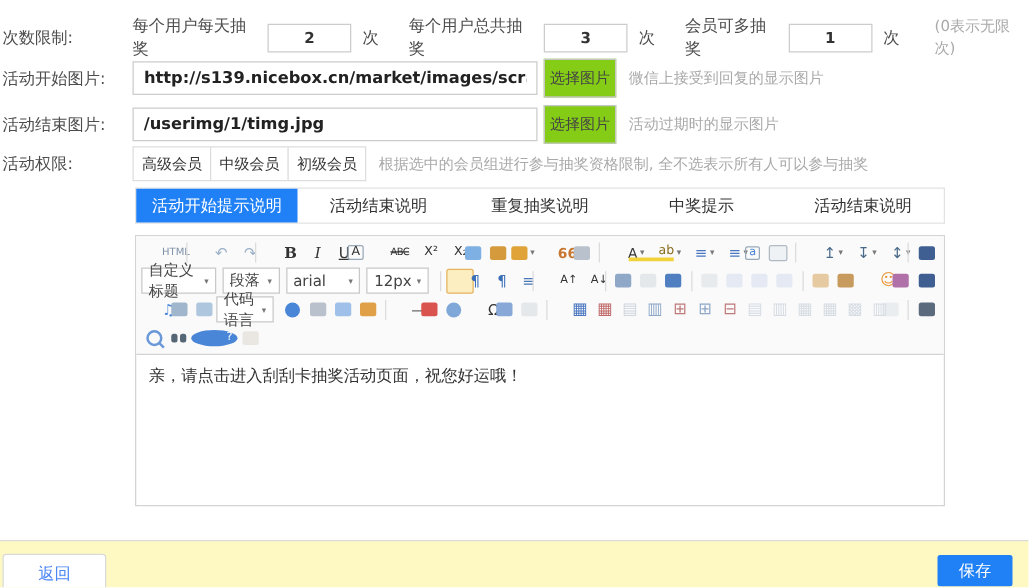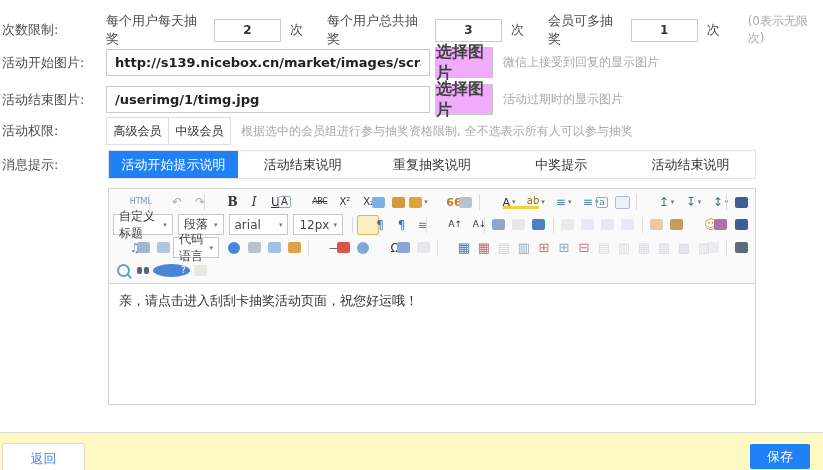--- a/index.html
+++ b/index.html
@@ -9,22 +9,22 @@
   .rlabel{width:104px;font-size:13px;color:#4d4d4d;flex:none;}
   .rcontent{display:flex;align-items:center;}
   .lim{display:flex;align-items:center;margin-right:24px;}
   .lim .t{font-size:13px;color:#4d4d4d;}
   .num{width:67px;height:23px;border:1px solid #ccc;text-align:center;font-size:12px;
        font-weight:700;color:#333;margin:0 9px;box-sizing:border-box;outline:none;
        font-family:inherit;}
   .note{font-size:12px;color:#a9a9a9;margin-left:4px;}
   .url{width:324px;height:27px;border:1px solid #ccc;box-sizing:border-box;padding:0 8px;
        font-size:13px;font-weight:600;color:#222;outline:none;font-family:inherit;}
-  .imgbtn{width:56px;height:29px;background:#f0abfc;border:1px solid #c6c6c6;margin-left:5px;
-       font-size:16px;font-weight:700;color:#444;display:flex;align-items:center;
+  .imgbtn{width:56px;height:29px;background:#84cc16;border:1px solid #c6c6c6;margin-left:5px;
+       font-size:12px;font-weight:400;color:#444;display:flex;align-items:center;
        justify-content:center;cursor:pointer;}
   .hint{font-size:12px;color:#a9a9a9;margin-left:10px;}
   .perm-btn{width:63px;height:28px;background:#fff;border:1px solid #ddd;margin-left:-1px;
        font-size:12px;color:#333;display:flex;align-items:center;justify-content:center;
        cursor:pointer;box-sizing:border-box;}
   .perm-btn:first-child{margin-left:0;}
   .tabs{position:absolute;left:108px;top:150px;width:648px;height:29px;display:flex;
        border:1px solid #e2e2e2;box-sizing:border-box;background:#fff;}
   .tab{flex:1;display:flex;align-items:center;justify-content:center;font-size:13px;
        color:#333;cursor:pointer;}
@@ -111,27 +111,25 @@
     <input class="url" type="text" value="/userimg/1/timg.jpg" style="">
     <div class="imgbtn">选择图片</div>
     <span class="hint">活动过期时的显示图片</span>
   </div>
 
   <div class="row" style="top:117px;">
     <div class="rlabel">活动权限:</div>
     <div class="rcontent" id="perm-buttons">
         <div class="perm-btn">高级会员</div>
         <div class="perm-btn">中级会员</div>
+        <div class="perm-btn">初级会员</div>
       </div>
     <span class="hint">根据选中的会员组进行参与抽奖资格限制, 全不选表示所有人可以参与抽奖</span>
   </div>
 
-  <div class="row" style="top:156px;">
-    <div class="rlabel">消息提示:</div>
-  </div>
 
   <div class="tabs" id="message-tabs">
       <div class="tab active">活动开始提示说明</div>
       <div class="tab">活动结束说明</div>
       <div class="tab">重复抽奖说明</div>
       <div class="tab">中奖提示</div>
       <div class="tab">活动结束说明</div>
     </div>
 
   <div class="editor">

